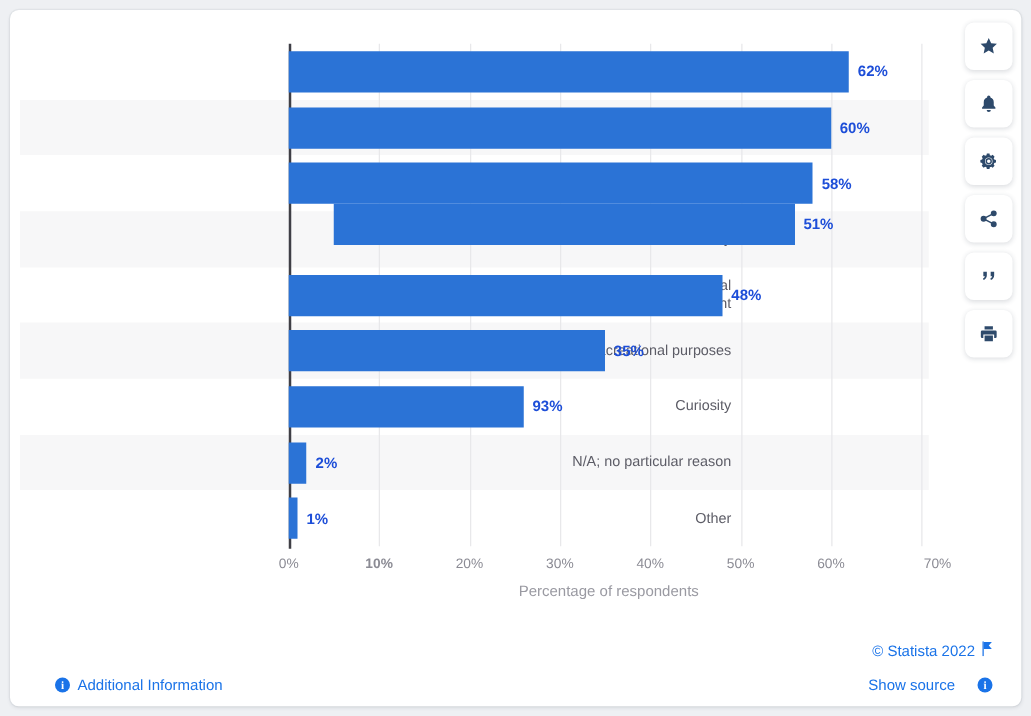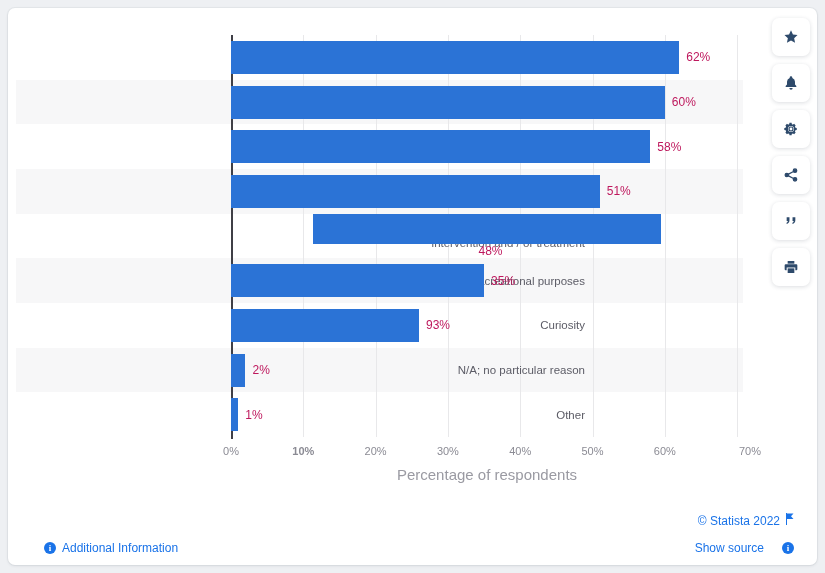--- a/index.html
+++ b/index.html
@@ -86,22 +86,22 @@
     background: #2b73d6;
     position: relative;
     z-index: 2;
   }
 
   .bar-label {
     position: relative;
     z-index: 2;
     margin-left: 7px;
     font-size: 12px;
-    font-weight: normal;
-    color: #be185d;
+    font-weight: bold;
+    color: #1d4ed8;
     white-space: nowrap;
   }
 
   .cat-label {
     position: absolute;
     right: 232px;           
     width: 210px;
     text-align: right;
     font-size: 11.5px;
     color: #5c5c66;
@@ -120,21 +120,21 @@
     transform: translateX(-50%);
     white-space: nowrap;
   }
 
   .x-title {
     position: absolute;
     top: 458px;
     left: 223px;
     width: 512px;
     text-align: center;
-    font-size: 15px;
+    font-size: 12px;
     color: #9a9aa2;
   }
 
   
   #toolbar {
     position: absolute;
     left: 772px;
     top: 18px;
     width: 38px;
     display: flex;
@@ -264,25 +264,25 @@
             <div class="bar-label">62%</div>
           </div>
           <div class="row" style="top: 44.6667px;">
             <div class="bar" style="width: 433.8px; height: 33px; background: rgb(43, 115, 214);"></div>
             <div class="bar-label">60%</div>
           </div>
           <div class="row" style="top: 89.3333px;">
             <div class="bar" style="width: 419.34px; height: 33px; background: rgb(43, 115, 214);"></div>
             <div class="bar-label">58%</div>
           </div>
-          <div class="row" style="top: 134px;">
+          <div class="row" style="top: 122px; padding-left: 36px;">
             <div class="bar" style="width: 368.73px; height: 33px; background: rgb(43, 115, 214);"></div>
             <div class="bar-label">51%</div>
           </div>
-          <div class="row" style="top: 178.667px; flex-direction: column;">
+          <div class="row" style="top: 178.667px;">
             <div class="bar" style="width: 347.04px; height: 33px; background: rgb(43, 115, 214);"></div>
             <div class="bar-label">48%</div>
           </div>
           <div class="row" style="top: 223.333px;">
             <div class="bar" style="width: 253.05px; height: 33px; background: rgb(43, 115, 214);"></div>
             <div class="bar-label">35%</div>
           </div>
           <div class="row" style="top: 268px;">
             <div class="bar" style="width: 187.98px; height: 33px; background: rgb(43, 115, 214);"></div>
             <div class="bar-label">93%</div>

